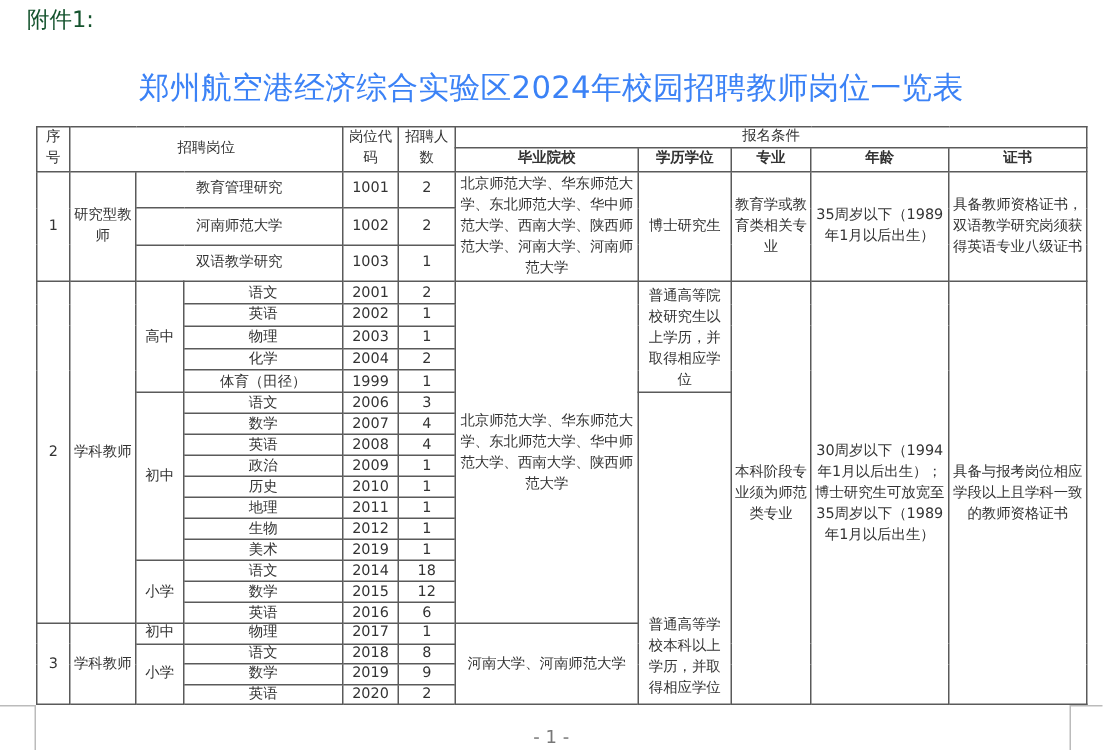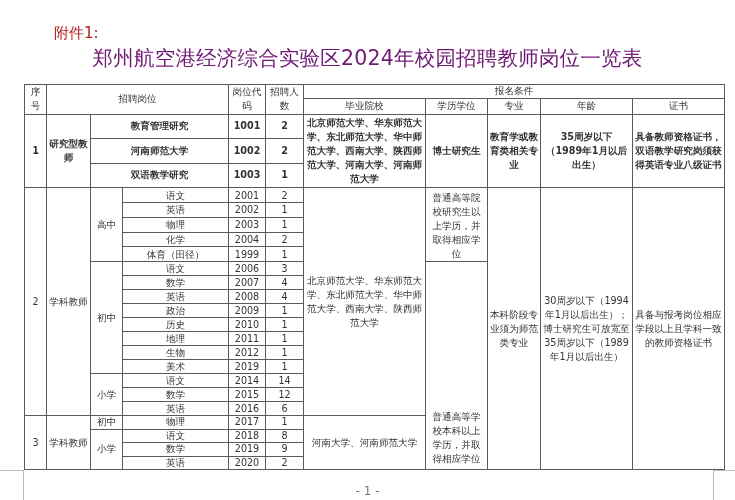--- a/index.html
+++ b/index.html
@@ -2,38 +2,38 @@
 <html><head>
 <meta charset="utf-8">
 <style>
   html, body { margin: 0; padding: 0; }
   body {
     width: 735px; height: 500px; overflow: hidden; position: relative;
     background: #ffffff; color: #2a2a2a;
     font-family: "DejaVu Sans", "Liberation Sans", sans-serif;
   }
   .attach {
-    position: absolute; left: 18px; top: 24px; font-size: 15px; color: #b91c1c; margin-left: 36px;
+    position: absolute; left: 18px; top: 4px; font-size: 15px; color: #14532d;
   }
   .title {
     position: absolute; left: 0; width: 735px; top: 44px; text-align: center;
-    font-size: 20.5px; color: #701a75; letter-spacing: 0.2px;
+    font-size: 20.5px; color: #3b82f6; letter-spacing: 0.2px;
   }
   table.grid {
     position: absolute; left: 24px; top: 84px;
     border-collapse: collapse; table-layout: fixed;
     font-size: 9.6px; color: #333;
   }
   table.grid td {
     border: 1px solid #5a5a5a; text-align: center; vertical-align: middle;
     padding: 0 2px; line-height: 12.5px; overflow: hidden;
   }
   table.grid tr.hdr1 td { height: 12px; }
-  table.grid tr.hdr2 td { height: 15px; }
-  table.grid tr.r1 td { height: 23.6px; font-weight: bold; }
+  table.grid tr.hdr2 td { height: 15px; font-weight: bold; }
+  table.grid tr.r1 td { height: 23.6px; }
   table.grid tr.r2 td { height: 13px; line-height: 13px; }
   table.grid tr.r3 td { height: 12.5px; line-height: 12.5px; }
   td.left { text-align: right; }
   td.tall { line-height: 14px !important; }
   td.top { vertical-align: top !important; padding-top: 3px !important; }
   td.bottom { vertical-align: bottom !important; padding-bottom: 3px !important; }
   .pagenum {
     position: absolute; left: 0; width: 735px; top: 484px; text-align: center;
     font-size: 12px; color: #777;
   }
@@ -173,21 +173,21 @@
   <tr class="r2">
     <td>美术</td>
     <td>2019</td>
     <td>1</td>
   </tr>
 
   <tr class="r2">
     <td rowspan="3">小学</td>
     <td>语文</td>
     <td>2014</td>
-    <td>14</td>
+    <td>18</td>
   </tr>
   <tr class="r2">
     <td>数学</td>
     <td>2015</td>
     <td>12</td>
   </tr>
   <tr class="r2">
     <td>英语</td>
     <td>2016</td>
     <td>6</td>

